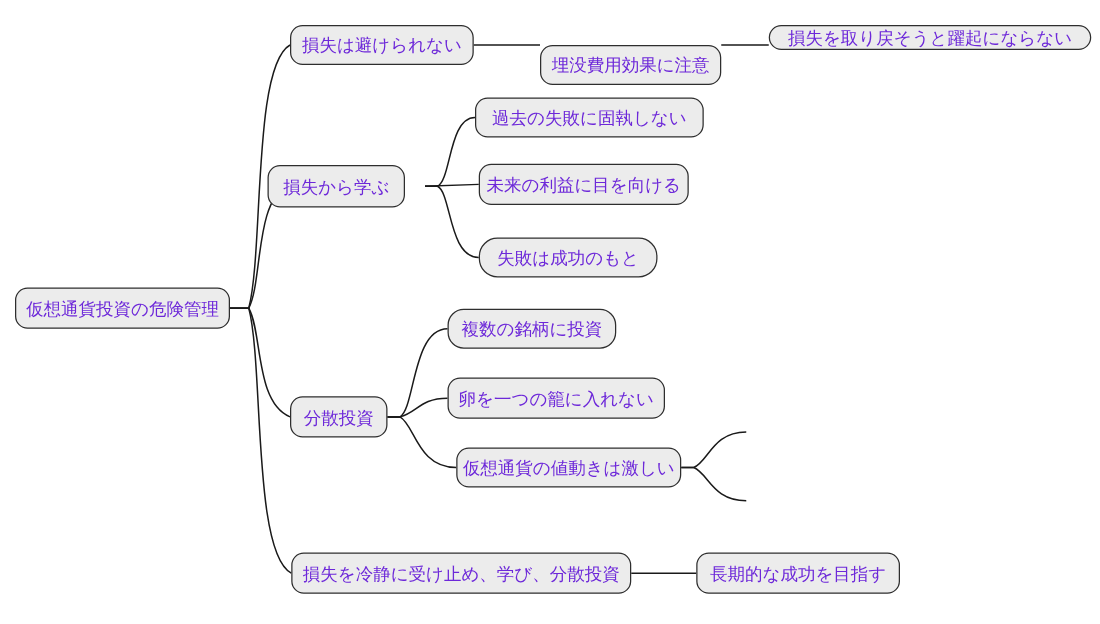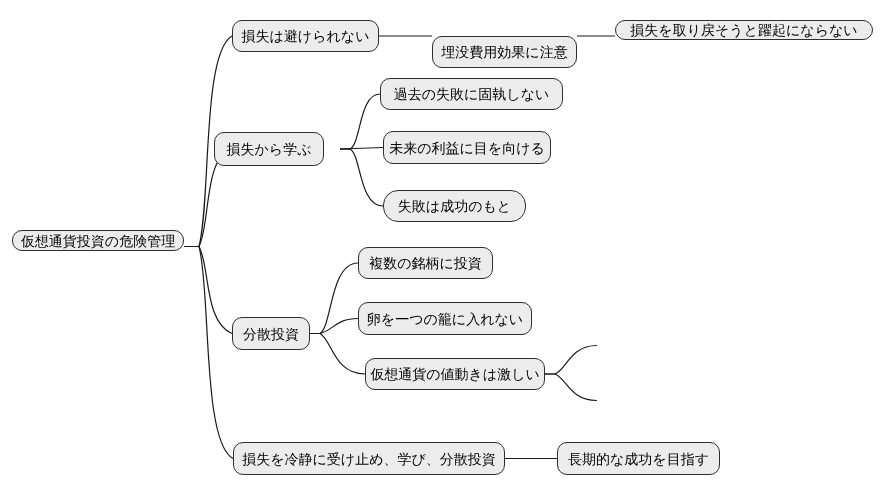--- a/index.html
+++ b/index.html
@@ -29,21 +29,21 @@
   .node {
     position: absolute;
     box-sizing: border-box;
     background: #ececec;
     border: 1.5px solid #2e2e2e;
     border-radius: 10px;
     display: flex;
     align-items: center;
     justify-content: center;
     font-size: 14px;
-    color: #000000;
+    color: #6d28d9;
     white-space: nowrap;
     line-height: 1;
   }
 </style>
 </head>
 <body>
 
 <div id="canvas">
 
   <svg class="edges" width="880" height="499" viewBox="0 0 880 499">
@@ -57,32 +57,32 @@
     <path d="M 340 149 L 383 147.5"></path>
     <path d="M 340 149 L 350 149 C 361 154 359 206 383 206"></path>
     <path d="M 310 333.5 L 320 333.5 C 332 327 330 263 358 263"></path>
     <path d="M 310 333.5 L 320 333.5 C 334 330 336 318.5 358 318.5"></path>
     <path d="M 310 333.5 L 320 333.5 C 332 340 334 374 365 374"></path>
     <path d="M 545 374 L 555 374 C 567 369 570 345.5 597 345.5"></path>
     <path d="M 545 374 L 555 374 C 567 379 570 400.5 597 400.5"></path>
     <path d="M 505 458.5 L 557 458.5"></path>
   </svg>
 
-  <div class="node" style="left:12px;  top:230px; width:172px; height:21px;">仮想通貨投資の危険管理</div>
+  <div class="node" style="left:12px;  top:230px; width:172px; height:33px;">仮想通貨投資の危険管理</div>
 
   <div class="node" style="left:232px; top:20px;  width:147px; height:32px;">損失は避けられない</div>
   <div class="node" style="left:432px; top:36px;  width:145px; height:32px;">埋没費用効果に注意</div>
   <div class="node" style="left:615px; top:20px;  width:258px; height:20px;">損失を取り戻そうと躍起にならない</div>
 
   <div class="node" style="left:214px; top:132px; width:110px; height:34px;">損失から学ぶ</div>
   <div class="node" style="left:380px; top:78px;  width:183px; height:32px;">過去の失敗に固執しない</div>
   <div class="node" style="left:383px; top:131px; width:168px; height:33px;">未来の利益に目を向ける</div>
   <div class="node" style="left:383px; top:190px; width:143px; height:32px;border-radius:15px;">失敗は成功のもと</div>
 
   <div class="node" style="left:232px; top:317px; width:78px;  height:33px;">分散投資</div>
-  <div class="node" style="left:358px; top:247px; width:135px; height:32px;">複数の銘柄に投資</div>
+  <div class="node" style="left:358px; top:247px; width:135px; height:32px;border-radius:13px;">複数の銘柄に投資</div>
   <div class="node" style="left:358px; top:302px; width:174px; height:33px;">卵を一つの籠に入れない</div>
   <div class="node" style="left:365px; top:358px; width:180px; height:32px;">仮想通貨の値動きは激しい</div>
 
   <div class="node" style="left:233px; top:442px; width:272px; height:33px;">損失を冷静に受け止め、学び、分散投資</div>
   <div class="node" style="left:557px; top:442px; width:163px; height:33px;">長期的な成功を目指す</div>
 
 </div>
 
 </body></html>

